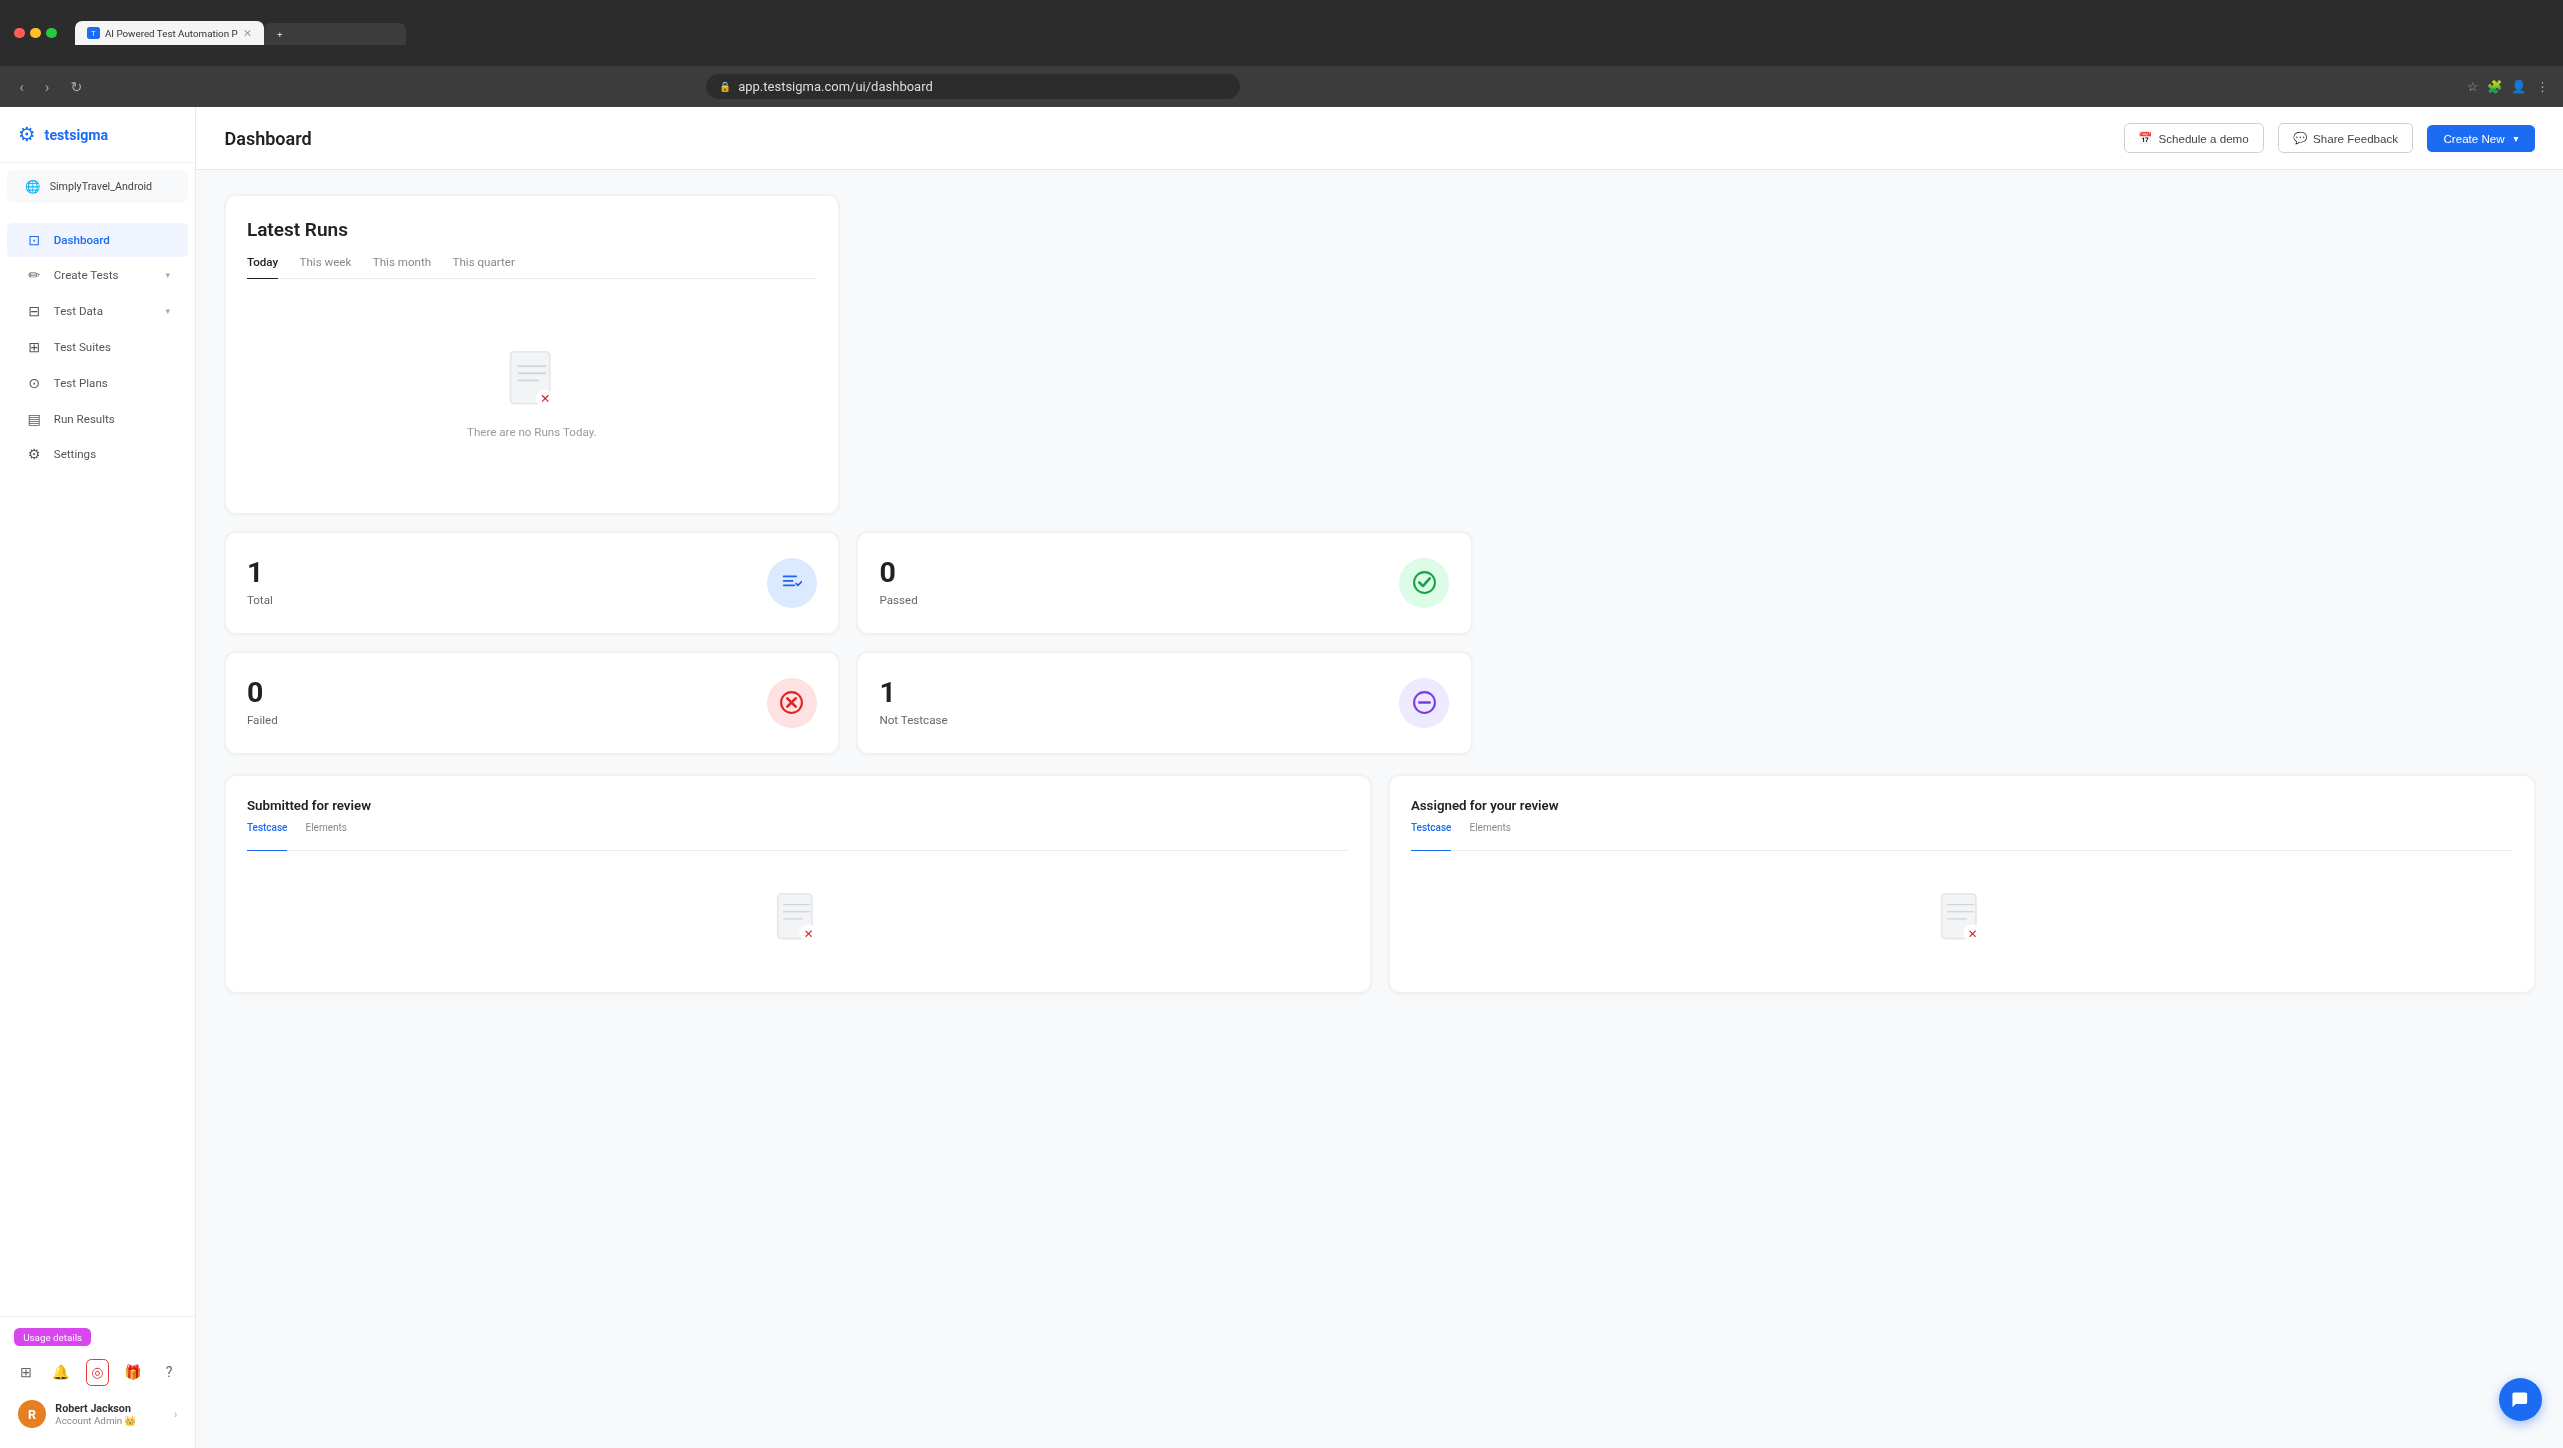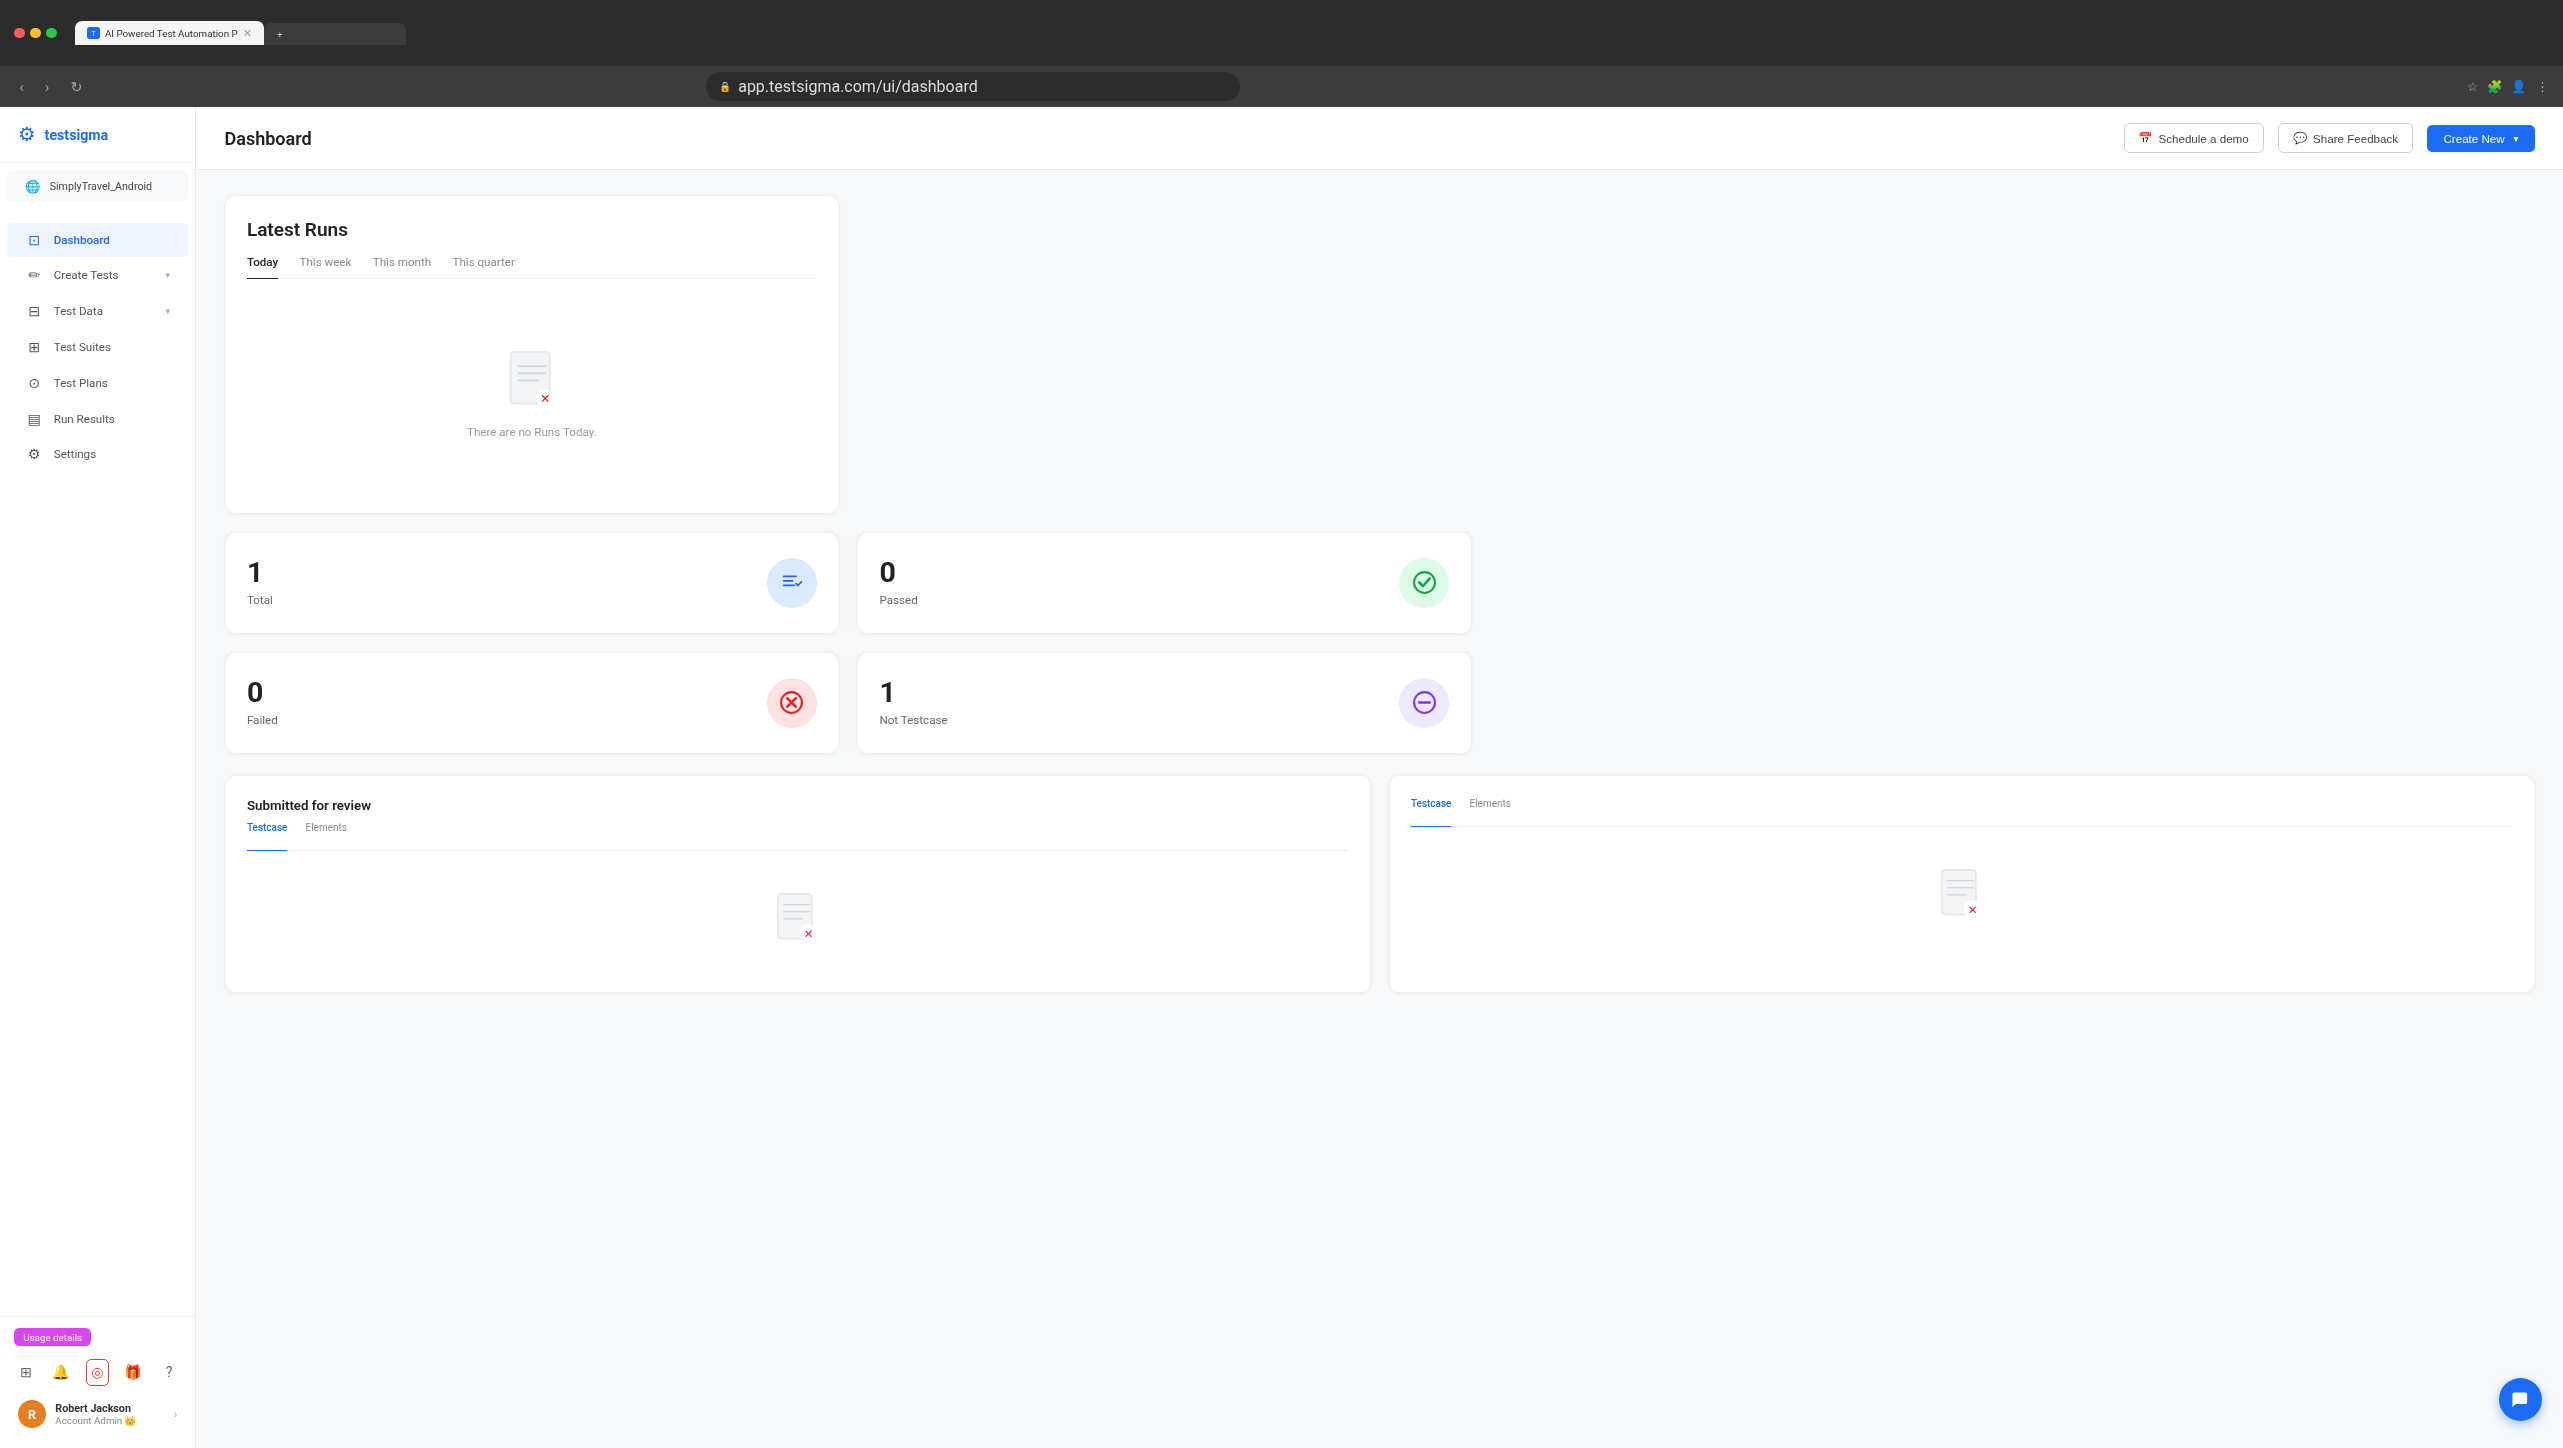--- a/index.html
+++ b/index.html
@@ -55,21 +55,21 @@
       background: #2c2c2c;
       border-radius: 18px;
       padding: 5.3px 12.5px;
       display: flex;
       align-items: center;
       gap: 7.1px;
       max-width: 534px;
       margin: 0 auto;
     }
     .lock-icon { color: #aaa; font-size: 9.8px; }
-    .address-text { color: #ddd; font-size: 16px; }
+    .address-text { color: #ddd; font-size: 13px; }
     .browser-actions { display: flex; gap: 9px; margin-left: auto; color: #aaa; font-size: 12.5px; }
 
     
     .app-layout {
       display: flex;
       height: calc(100vh - 107px);
       background: #fff;
     }
 
     
@@ -568,20 +568,21 @@
               <line x1="8" y1="14" x2="38" y2="14" stroke="#d1d5db" stroke-width="1.5"></line>
               <line x1="8" y1="22" x2="38" y2="22" stroke="#d1d5db" stroke-width="1.5"></line>
               <line x1="8" y1="30" x2="30" y2="30" stroke="#d1d5db" stroke-width="1.5"></line>
               <circle cx="36" cy="46" r="10" fill="#fff"></circle>
               <text x="31" y="51" font-size="13" fill="#dc2626">✕</text>
             </svg>
           </div>
         </div>
 
         <div class="review-card">
+          <div class="review-title">Assigned for your review</div>
           <div class="review-tabs">
             <div class="review-tab active">Testcase</div>
             <div class="review-tab">Elements</div>
           </div>
           <div style="display:flex; align-items:center; justify-content:center; padding:27px 0;">
             <svg width="43" height="52" viewBox="0 0 48 58" fill="none" xmlns="http://www.w3.org/2000/svg">
               <rect x="2" y="2" width="38" height="50" rx="4" fill="#f3f4f6" stroke="#e5e7eb" stroke-width="2"></rect>
               <line x1="8" y1="14" x2="38" y2="14" stroke="#d1d5db" stroke-width="1.5"></line>
               <line x1="8" y1="22" x2="38" y2="22" stroke="#d1d5db" stroke-width="1.5"></line>
               <line x1="8" y1="30" x2="30" y2="30" stroke="#d1d5db" stroke-width="1.5"></line>

